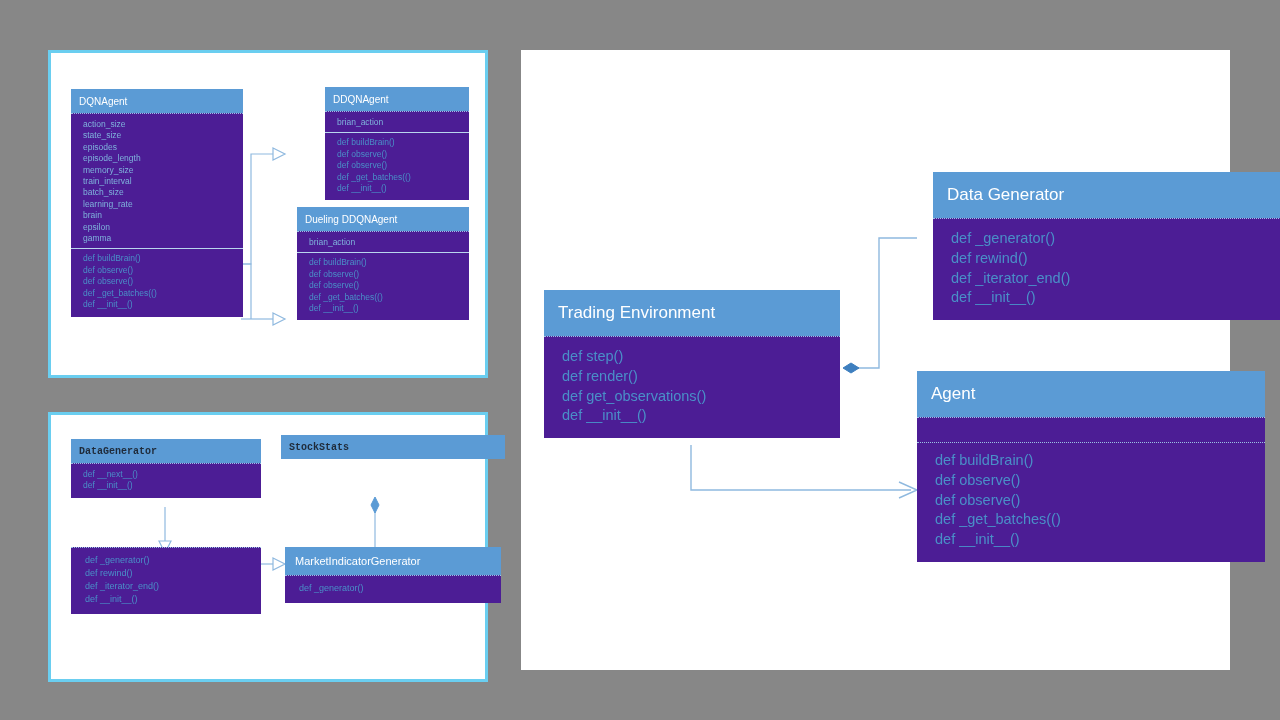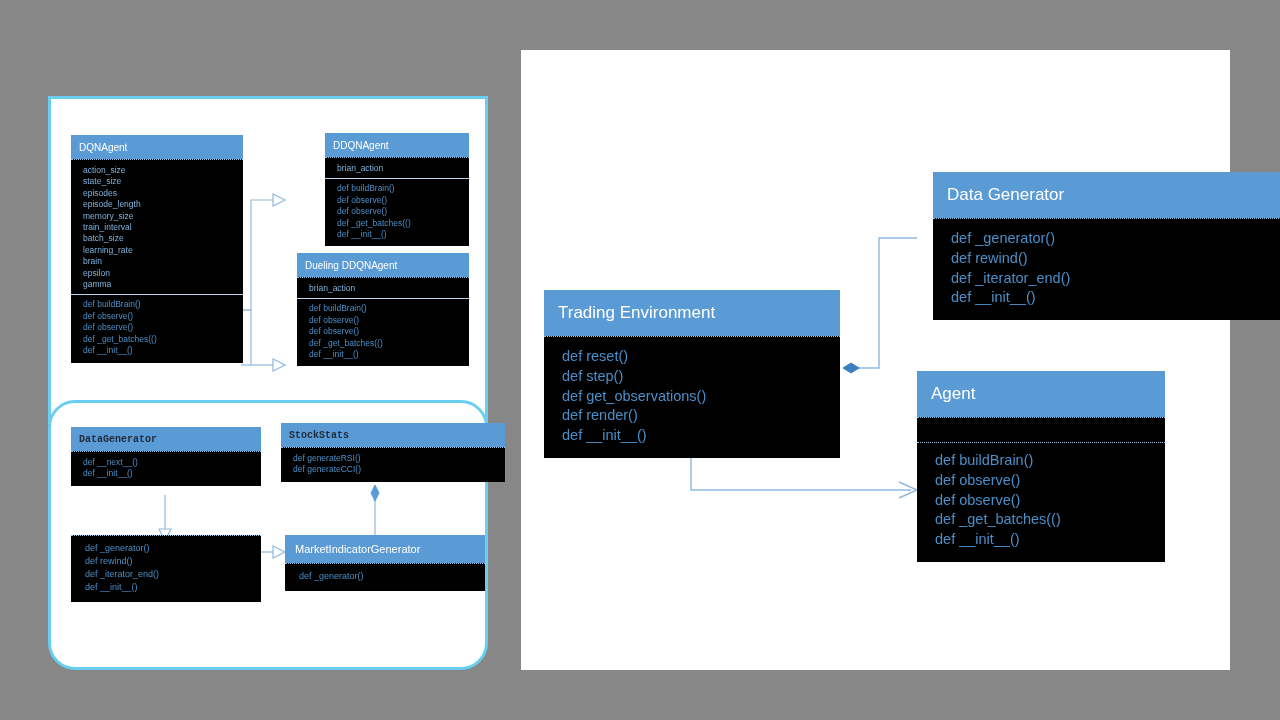--- a/index.html
+++ b/index.html
@@ -18,22 +18,22 @@
   
   .panel {
     position: absolute;
     background: #ffffff;
     box-sizing: border-box;
   }
   .panel.bordered {
     border: 3px solid #6ACEF0;
   }
 
-  #panel-agents   { left: 48px;  top: 50px;  width: 440px; height: 328px; margin-top: 46px; }
-  #panel-datagen  { left: 48px;  top: 400px; width: 440px; height: 270px; border-radius: 27px; }
+  #panel-agents   { left: 48px;  top: 50px;  width: 440px; height: 328px; }
+  #panel-datagen  { left: 48px;  top: 412px; width: 440px; height: 270px; }
   #panel-system   { left: 521px; top: 50px;  width: 709px; height: 620px; }
 
   
   .uml {
     position: absolute;
     box-sizing: border-box;
   }
   .uml-header {
     background: #5B9BD5;
     color: #ffffff;
@@ -42,21 +42,21 @@
     align-items: center;
     white-space: nowrap;
     overflow: hidden;
   }
   .uml-header.mono {
     font-family: "Liberation Mono", monospace;
     color: #1F2B3A;
     font-weight: bold;
   }
   .uml-body {
-    background: #000000;
+    background: #4c1d95;
     box-sizing: border-box;
     border-top: 1px dotted #9CC3E5;
   }
   .uml-section {
     color: #4A8FC8;
     white-space: nowrap;
     overflow: hidden;
   }
   .uml-section.attrs {
     border-bottom: 1px solid #B9D6EE;
@@ -185,40 +185,34 @@
     <div class="uml-body">
       <div class="uml-section methods">
         <div class="uml-row">def __next__()</div>
         <div class="uml-row">def __init__()</div>
       </div>
     </div>
   </div>
 
   <div class="uml sz-sm" style="left:230px; top:20px; width:224px;">
     <div class="uml-header mono">StockStats</div>
-    <div class="uml-body">
-      <div class="uml-section methods">
-        <div class="uml-row">def generateRSI()</div>
-        <div class="uml-row">def generateCCI()</div>
-      </div>
-    </div>
   </div>
 
   <div class="uml sz-md" style="left:20px; top:132px; width:190px;">
     <div class="uml-body">
       <div class="uml-section methods">
         <div class="uml-row">def _generator()</div>
         <div class="uml-row">def rewind()</div>
         <div class="uml-row">def _iterator_end()</div>
         <div class="uml-row">def __init__()</div>
       </div>
     </div>
   </div>
 
-  <div class="uml sz-md" style="left:234px; top:132px; width:200px;">
+  <div class="uml sz-md" style="left:234px; top:132px; width:216px;">
     <div class="uml-header">MarketIndicatorGenerator</div>
     <div class="uml-body">
       <div class="uml-section methods">
         <div class="uml-row">def _generator()</div>
       </div>
     </div>
   </div>
 </div>
 
 <div class="panel" id="panel-system">
@@ -229,42 +223,41 @@
     <polygon points="322,318 330,313 338,318 330,323" fill="#3E7FBF" stroke="#3E7FBF" stroke-width="1"></polygon>
 
     <path d="M 170 395 L 170 440 L 390 440" fill="none" stroke="#8FB9DF" stroke-width="1.4"></path>
     <path d="M 378 432 L 396 440 L 378 448" fill="none" stroke="#8FB9DF" stroke-width="1.4"></path>
   </svg>
 
   <div class="uml sz-lg" style="left:23px; top:240px; width:296px;">
     <div class="uml-header">Trading Environment</div>
     <div class="uml-body">
       <div class="uml-section methods">
-        <div class="uml-row">def reset()</div>
         <div class="uml-row">def step()</div>
+        <div class="uml-row">def render()</div>
         <div class="uml-row">def get_observations()</div>
-        <div class="uml-row">def render()</div>
         <div class="uml-row">def __init__()</div>
       </div>
     </div>
   </div>
 
   <div class="uml sz-lg" style="left:412px; top:122px; width:354px;">
     <div class="uml-header">Data Generator</div>
     <div class="uml-body">
       <div class="uml-section methods">
         <div class="uml-row">def _generator()</div>
         <div class="uml-row">def rewind()</div>
         <div class="uml-row">def _iterator_end()</div>
         <div class="uml-row">def __init__()</div>
       </div>
     </div>
   </div>
 
-  <div class="uml sz-lg" style="left:396px; top:321px; width:248px;">
+  <div class="uml sz-lg" style="left:396px; top:321px; width:348px;">
     <div class="uml-header">Agent</div>
     <div class="uml-body">
       <div class="uml-section empty"></div>
       <div class="uml-section methods">
         <div class="uml-row">def buildBrain()</div>
         <div class="uml-row">def observe()</div>
         <div class="uml-row">def observe()</div>
         <div class="uml-row">def _get_batches(()</div>
         <div class="uml-row">def __init__()</div>
       </div>

